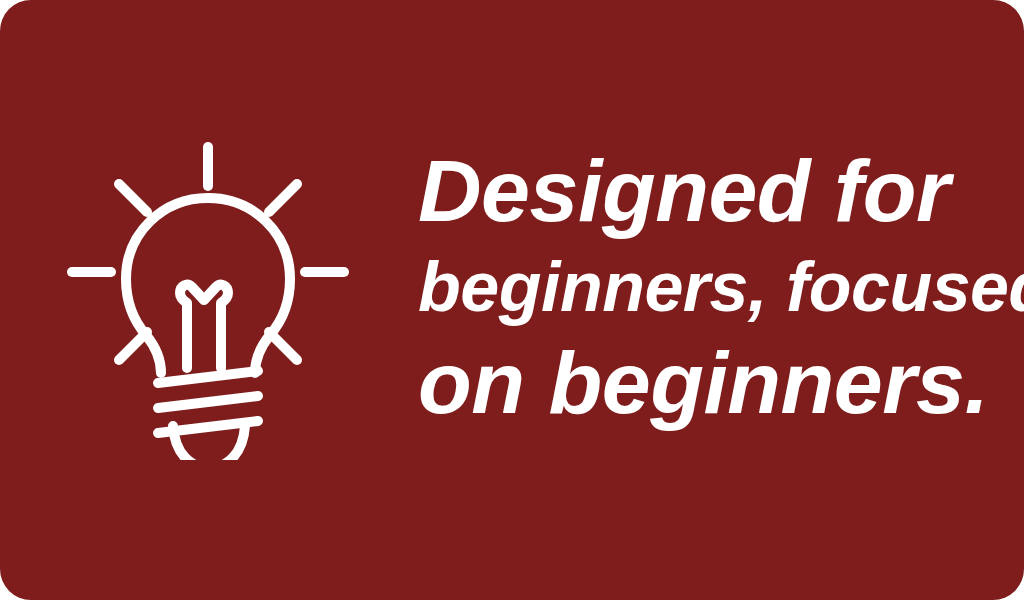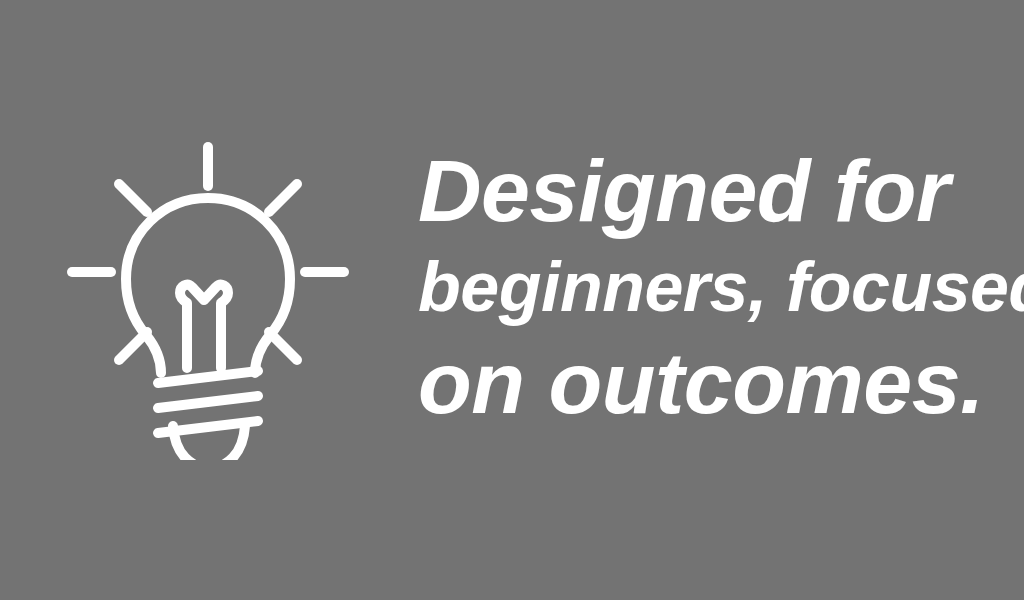--- a/index.html
+++ b/index.html
@@ -10,22 +10,23 @@
   body {
     width: 1024px;
     height: 600px;
     overflow: hidden;
     font-family: "Liberation Sans", sans-serif;
   }
   #slide {
     position: relative;
     width: 1024px;
     height: 600px;
-    background: #737373;
+    background: #7f1d1d;
     overflow: hidden;
+    border-radius: 31px;
   }
   
   #icon-wrap {
     position: absolute;
     left: 58px;
     top: 130px;
     width: 300px;
     height: 330px;
   }
   #icon-wrap svg {
@@ -98,16 +99,16 @@
       <line x1="100" y1="278" x2="200" y2="266"></line>
       <line x1="100" y1="303" x2="200" y2="291"></line>
 
       <path d="M 115 296 C 117 324 133 338 151 338 C 169 338 185 324 187 296"></path>
     </svg>
   </div>
 
   <div id="headline">
     <span class="hl-line big">Designed for</span>
     <span class="hl-line small">beginners, focused</span>
-    <span class="hl-line big">on outcomes.</span>
+    <span class="hl-line big">on beginners.</span>
   </div>
 
 </div>
 
 </body></html>

